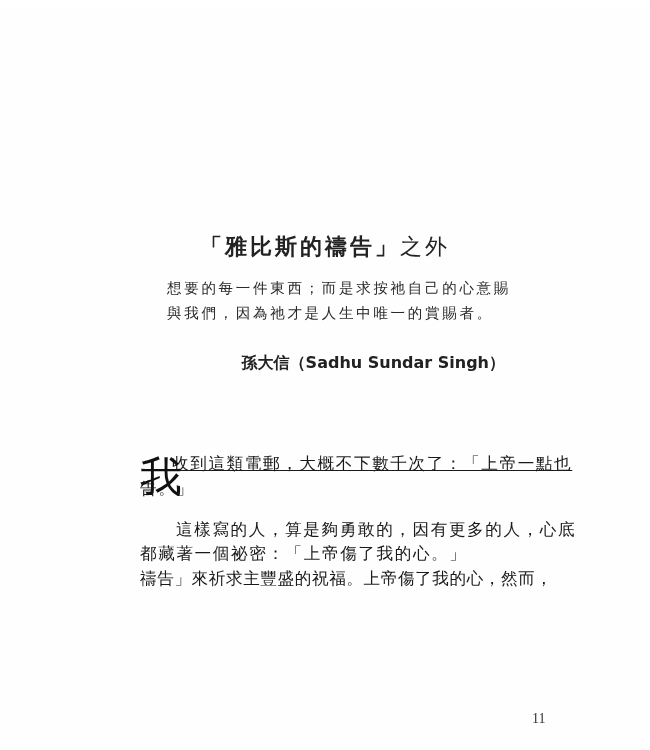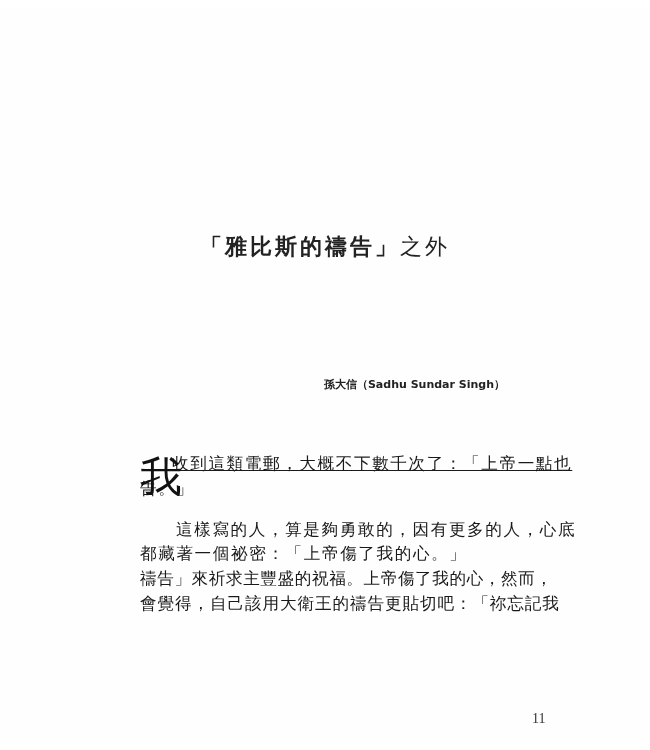--- a/index.html
+++ b/index.html
@@ -5,47 +5,48 @@
   html, body { margin:0; padding:0; }
   body { width:650px; height:750px; background:#ffffff; position:relative; overflow:hidden; color:#1a1a1a; }
   .page { position:absolute; left:0; top:8px; width:650px; height:750px; background:#fefefe; }
   .title { position:absolute; left:0; width:650px; top:224px; text-align:center;
     font-family:"DejaVu Sans", sans-serif; font-size:22px; letter-spacing:3px; color:#222; font-weight:bold; }
   .title .tail { font-weight:normal; }
   .quote { position:absolute; left:167px; top:268px; width:350px;
     font-family:"DejaVu Sans", sans-serif; font-size:14.5px; letter-spacing:2.7px; line-height:25px; color:#2a2a2a; }
   .quote div { white-space:nowrap; }
   .attrib { position:absolute; right:145px; top:345px;
-    font-family:"DejaVu Sans", sans-serif; font-size:11px; color:#222; white-space:nowrap; font-weight:bold;margin-top:24px; }
+    font-family:"DejaVu Sans", sans-serif; font-size:16px; color:#222; white-space:nowrap; font-weight:bold; }
   .body { position:absolute; left:140px; top:444px; width:370px;
     font-family:"DejaVu Serif", serif; font-size:16.6px; line-height:24.8px; color:#1a1a1a; letter-spacing:1.6px; }
   .body .line { white-space:nowrap; height:24.8px; }
   .body .indent { padding-left:36px;margin-top:16px; }
   .dropcap { position:absolute; left:0; top:2px; font-family:"DejaVu Serif", serif; font-size:42px; line-height:46px; color:#111; }
   .body .first { padding-left:32px;text-decoration:underline; }
   .page-number { position:absolute; left:532px; top:703px; font-family:"Liberation Serif", serif; font-size:14px; color:#333; }
 </style>
 </head>
 <body>
 
 <div class="page">
 
   <div class="title">
     <span>「雅比斯的禱告」</span><span class="tail">之外</span>
   </div>
 
   <div class="quote">
+    <div>想要的每一件東西；而是求按祂自己的心意賜</div>
+    <div>與我們，因為祂才是人生中唯一的賞賜者。</div>
   </div>
 
   <div class="attrib">孫大信（Sadhu Sundar Singh）</div>
 
   <div class="body">
     <span class="dropcap">我</span>
     <div class="line first">收到這類電郵，大概不下數千次了：「上帝一點也</div>
     <div class="line">告。」</div>
     <div class="line indent">這樣寫的人，算是夠勇敢的，因有更多的人，心底</div>
     <div class="line">都藏著一個祕密：「上帝傷了我的心。」</div>
     <div class="line" style="letter-spacing:0.6px">禱告」來祈求主豐盛的祝福。上帝傷了我的心，然而，</div>
-    <div class="line" style="letter-spacing:0.9px">會覺得，自己該用大衛王的禱告更貼切吧：「祢忘記我</div>
   </div>
 
   <div class="page-number">11</div>
 </div>
 
 </body></html>

